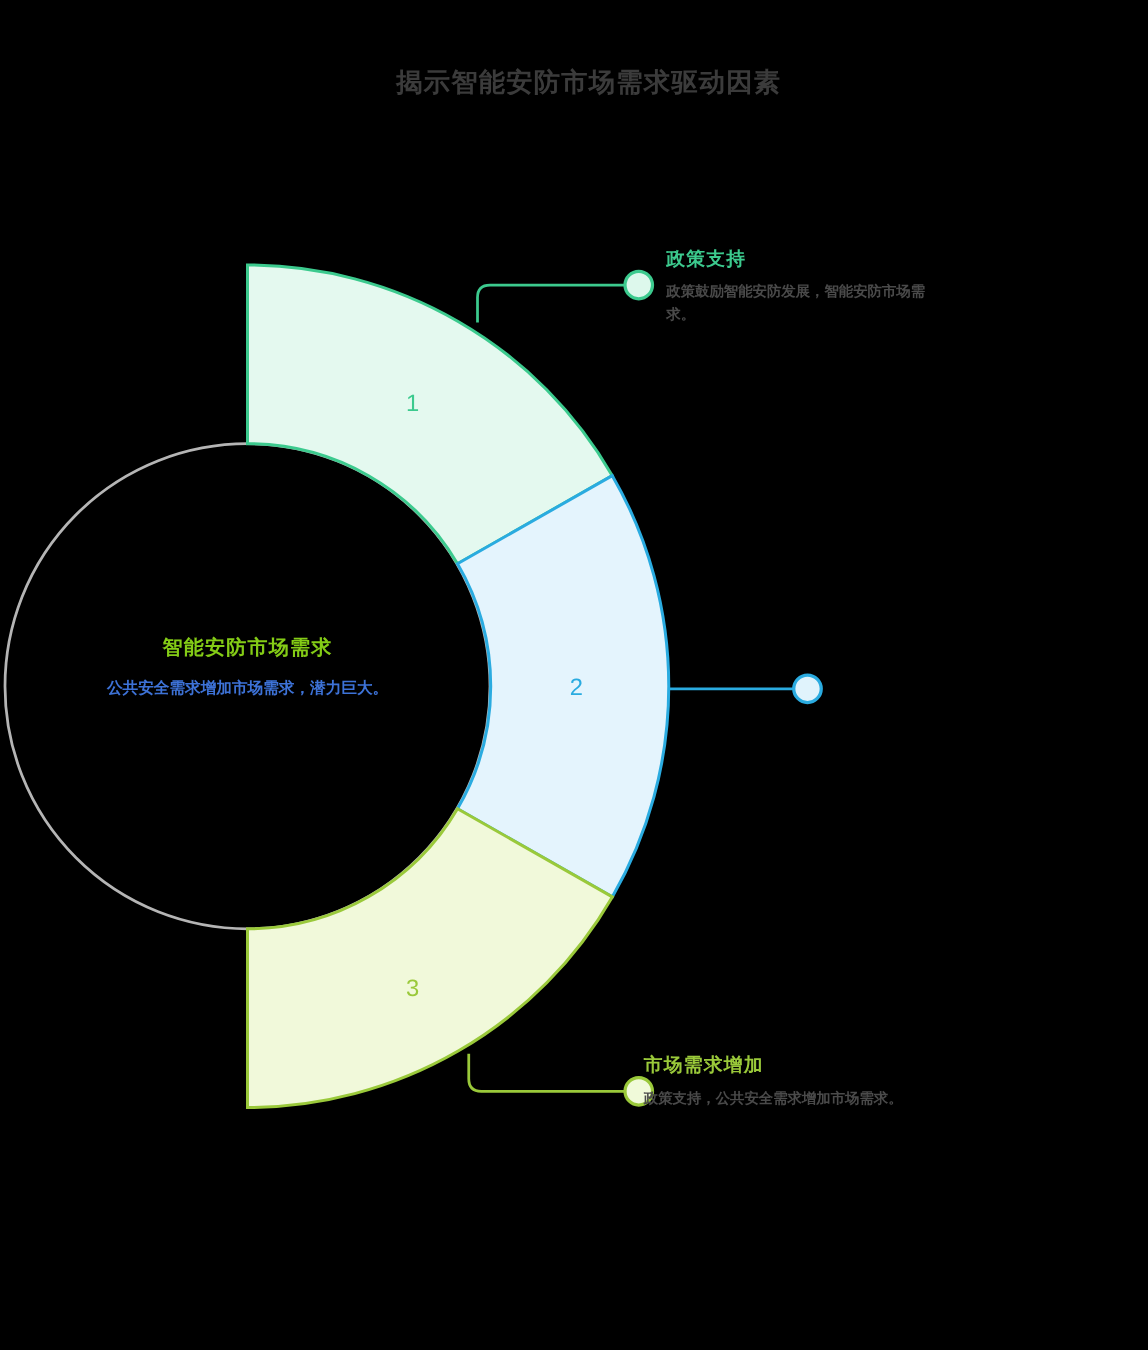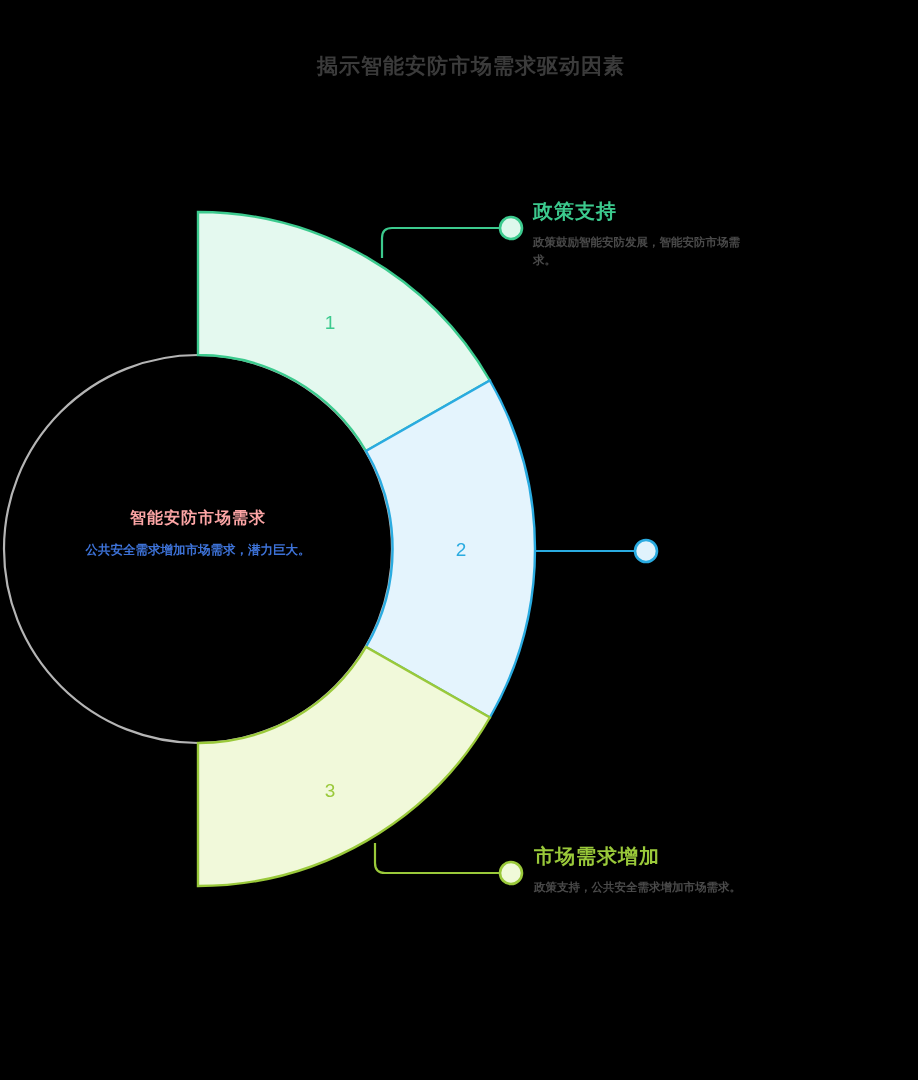--- a/index.html
+++ b/index.html
@@ -47,39 +47,39 @@
     dominant-baseline: middle;
   }
   .center-block {
     position: absolute;
     width: 300px;
     text-align: center;
   }
   .center-title {
     font-size: 16px;
     font-weight: bold;
-    color: #fca5a5;
+    color: #84cc16;
     letter-spacing: 1px;
     margin: 0 0 12px 0;
     white-space: nowrap;
   }
   .center-desc {
     font-size: 12.5px;
     color: #3d72d7;
     line-height: 1.45;
     margin: 0;
     padding: 0 24px;
     font-weight: bold;
   }
   .legend-item {
     position: absolute;
     width: 222px;
   }
   .legend-title {
-    font-size: 20px;
+    font-size: 15px;
     font-weight: bold;
     letter-spacing: 1px;
     margin: 0 0 9px 0;
     white-space: nowrap;
   }
   .legend-desc {
     font-size: 11.5px;
     color: #4a4a4a;
     line-height: 1.55;
     margin: 0;
@@ -121,18 +121,18 @@
     <div class="center-title">智能安防市场需求</div>
     <div class="center-desc">公共安全需求增加市场需求，潜力巨大。</div>
   </div>
 
   <div class="legend-item" style="left:533px; top:198px;">
     <div class="legend-title" style="color:#3cca8e;">政策支持</div>
     <div class="legend-desc">政策鼓励智能安防发展，智能安防市场需求。</div>
   </div>
 
 
-  <div class="legend-item" style="left:534px; top:843px;">
+  <div class="legend-item" style="left:515px; top:843px;">
     <div class="legend-title" style="color:#9ac93a;">市场需求增加</div>
     <div class="legend-desc">政策支持，公共安全需求增加市场需求。</div>
   </div>
 
 </div>
 
 </body></html>

